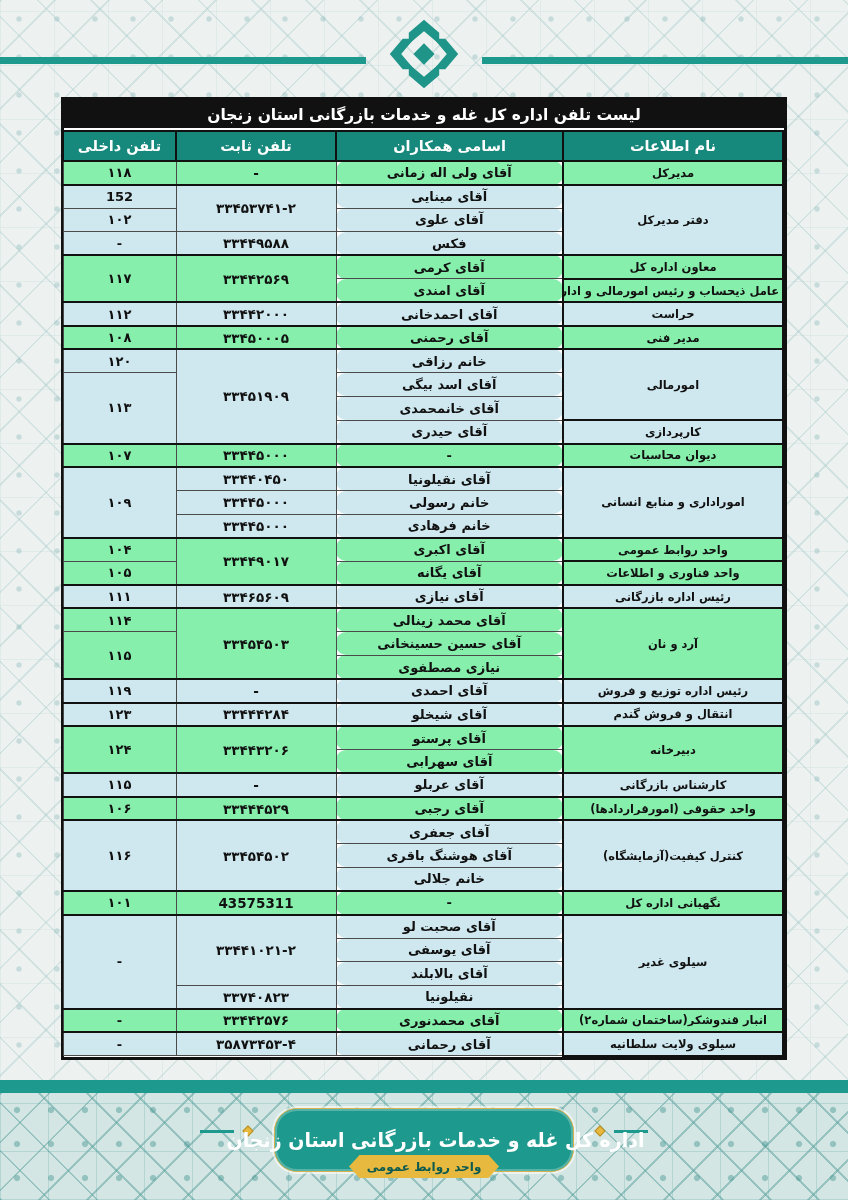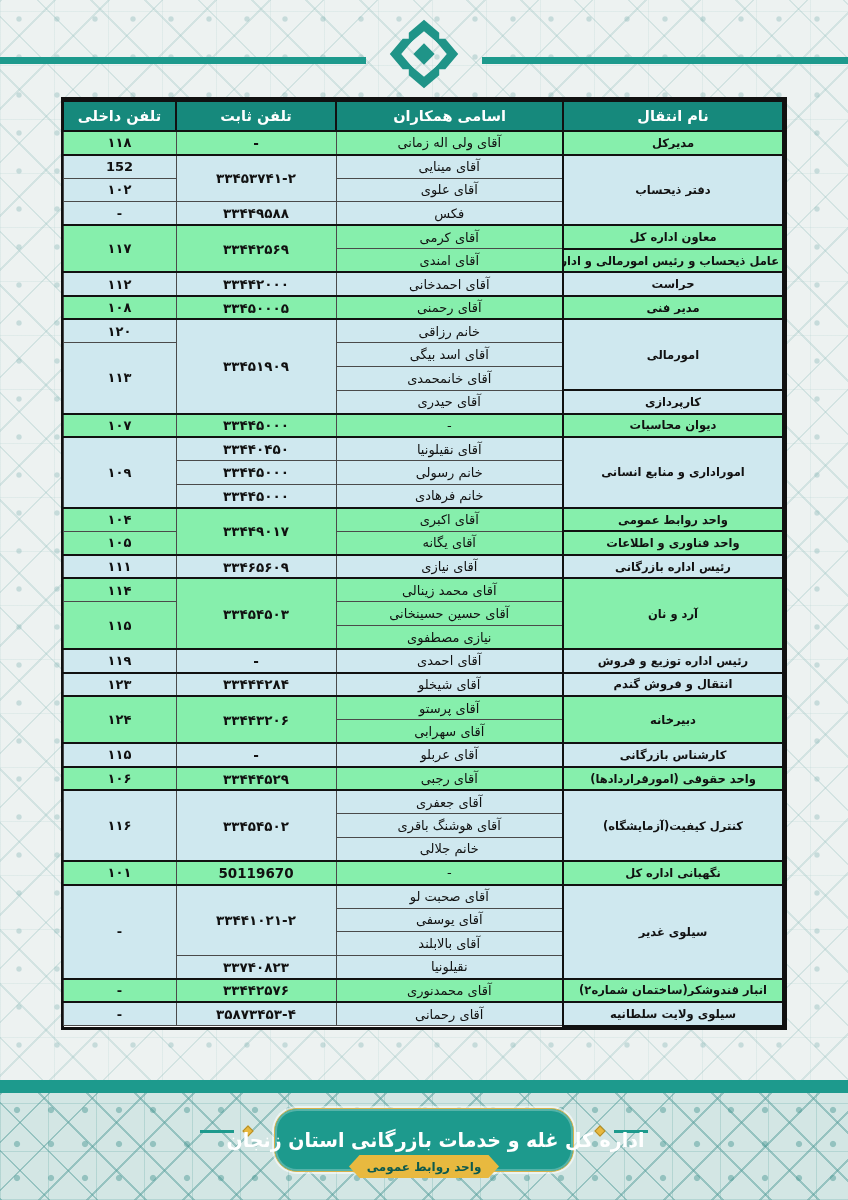--- a/index.html
+++ b/index.html
@@ -77,21 +77,21 @@
   th{
     background:var(--header-teal);color:#ffffff;height:30px;
     font-size:14.5px;font-weight:bold;border:2.5px solid var(--ink);
   }
   td{
     border:1px solid #4a4a4a;height:23.55px;text-align:center;vertical-align:middle;
     padding:0 3px;color:var(--ink);overflow:hidden;
   }
   tr.sep-group > td{border-top:2.5px solid var(--ink);}
   td.col-unit{border:2.5px solid var(--ink);font-weight:bold;font-size:11.5px;white-space:nowrap;}
-  td.col-names{font-size:13px;font-weight:normal;white-space:nowrap;}
+  td.col-names{font-size:13px;font-weight:bold;white-space:nowrap;border-radius:10px;}
   td.col-phone{font-size:13.5px;font-weight:bold;}
   td.col-internal{font-size:13px;font-weight:bold;}
   tr.bg-blue td{background:var(--row-blue);}
   tr.bg-white td{background:#86efac;}
   .num{direction:ltr;unicode-bidi:isolate;}
 </style>
 </head>
 <body>
 
 <div id="page">
@@ -103,44 +103,45 @@
     <g fill="#1f9488">
       <path d="M30 22 L50 5 L70 22 L70 37 L50 20 L30 37 Z"></path>
       <path d="M78 30 L95 50 L78 70 L63 70 L80 50 L63 30 Z"></path>
       <path d="M70 78 L50 95 L30 78 L30 63 L50 80 L70 63 Z"></path>
       <path d="M22 70 L5 50 L22 30 L37 30 L20 50 L37 70 Z"></path>
       <path d="M50 36 L64 50 L50 64 L36 50 Z"></path>
     </g>
   </svg>
 
   <div class="table-frame">
+    <div class="table-title">لیست تلفن اداره کل غله و خدمات بازرگانی استان زنجان</div>
     <table>
       <colgroup>
         <col class="c-unit">
           <col class="c-names">
           <col class="c-phone">
           <col class="c-internal">
       </colgroup>
       <thead>
         <tr>
-          <th>نام انتقال</th>
+          <th>نام اطلاعات</th>
           <th>اسامی همکاران</th>
           <th>تلفن ثابت</th>
           <th>تلفن داخلی</th>
         </tr>
       </thead>
       <tbody>
           <tr class="bg-white sep-group">
             <td class="col-unit"><span>مدیرکل</span></td>
             <td class="col-names"><span>آقای ولی اله زمانی</span></td>
             <td class="col-phone"><span class="num">-</span></td>
             <td class="col-internal"><span class="num">۱۱۸</span></td>
           </tr>
           <tr class="bg-blue sep-group">
-            <td class="col-unit" rowspan="3"><span>دفتر ذیحساب</span></td>
+            <td class="col-unit" rowspan="3"><span>دفتر مدیرکل</span></td>
             <td class="col-names"><span>آقای مینایی</span></td>
             <td class="col-phone" rowspan="2"><span class="num">۳۳۴۵۳۷۴۱-۲</span></td>
             <td class="col-internal"><span class="num">152</span></td>
           </tr>
           <tr class="bg-blue sep-sub">
             <td class="col-names"><span>آقای علوی</span></td>
             <td class="col-internal"><span class="num">۱۰۲</span></td>
           </tr>
           <tr class="bg-blue sep-sub">
             <td class="col-names"><span>فکس</span></td>
@@ -277,21 +278,21 @@
           </tr>
           <tr class="bg-blue sep-sub">
             <td class="col-names"><span>آقای هوشنگ باقری</span></td>
           </tr>
           <tr class="bg-blue sep-sub">
             <td class="col-names"><span>خانم جلالی</span></td>
           </tr>
           <tr class="bg-white sep-group">
             <td class="col-unit"><span>نگهبانی اداره کل</span></td>
             <td class="col-names"><span>-</span></td>
-            <td class="col-phone"><span class="num">50119670</span></td>
+            <td class="col-phone"><span class="num">43575311</span></td>
             <td class="col-internal"><span class="num">۱۰۱</span></td>
           </tr>
           <tr class="bg-blue sep-group">
             <td class="col-unit" rowspan="4"><span>سیلوی غدیر</span></td>
             <td class="col-names"><span>آقای صحبت لو</span></td>
             <td class="col-phone" rowspan="3"><span class="num">۳۳۴۴۱۰۲۱-۲</span></td>
             <td class="col-internal" rowspan="4"><span class="num">-</span></td>
           </tr>
           <tr class="bg-blue sep-sub">
             <td class="col-names"><span>آقای یوسفی</span></td>

